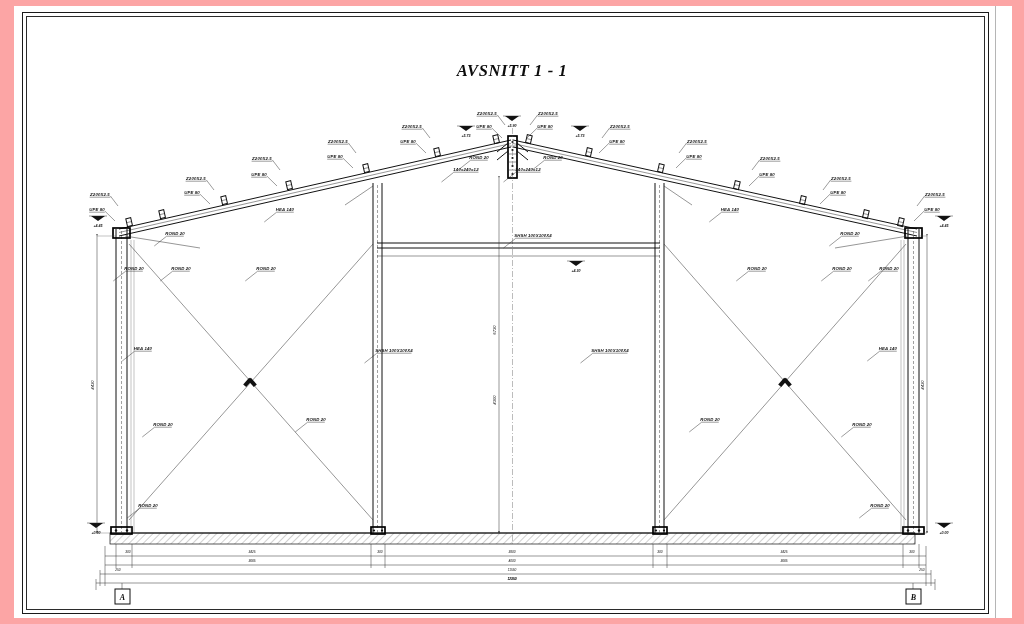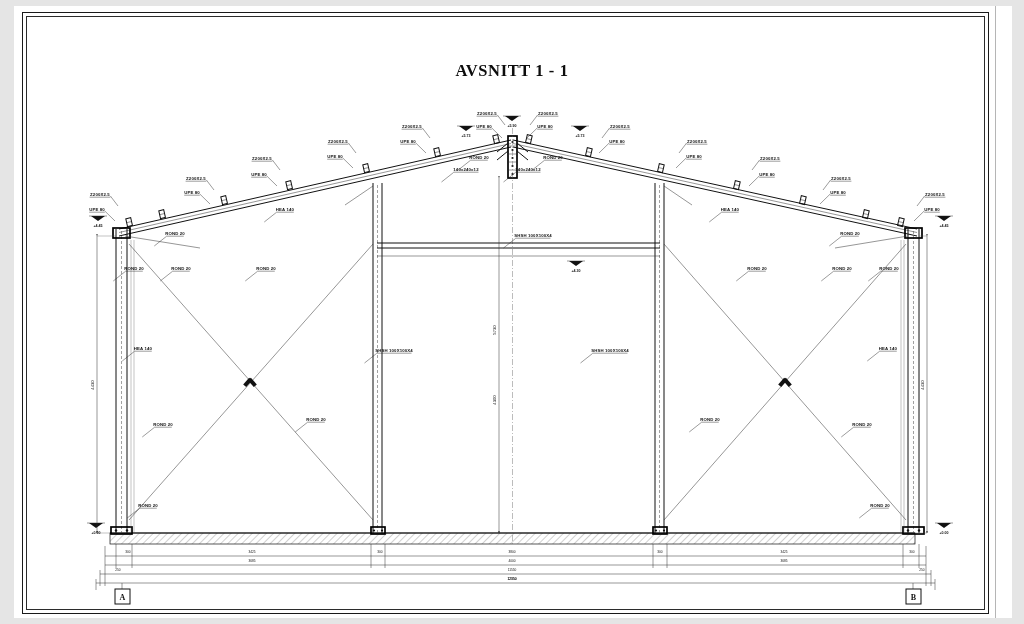--- a/index.html
+++ b/index.html
@@ -1,17 +1,17 @@
 <!DOCTYPE html>
 <html><head>
 <meta charset="utf-8">
 <style>
   html,body{margin:0;padding:0;background:#8d8d8d;}
   body{font-family:"Liberation Sans",sans-serif;}
-  #page{position:relative;width:1024px;height:624px;background:#e5e5e5;overflow:hidden;}
+  #page{position:relative;width:1024px;height:624px;background:#fca5a5;overflow:hidden;font-style:italic;}
   #sheet{position:absolute;left:14px;top:6px;width:981px;height:612px;background:#ffffff;}
   #frameOuter{position:absolute;left:22px;top:12px;width:965px;height:600px;border:1.5px solid #1a1a1a;background:#fff;}
   #frameInner{position:absolute;left:26px;top:16px;width:957px;height:592px;border:0.8px solid #2b2b2b;}
   #rightStrip{position:absolute;left:995px;top:6px;width:16px;height:612px;background:#ffffff;border-left:1px solid #b5b5b5;}
   svg{position:absolute;left:0;top:0;}
   .ttl{font-family:"Liberation Serif",serif;font-weight:bold;font-size:16.5px;fill:#0d0d0d;letter-spacing:0.6px;}
   .lbl{font-family:"Liberation Sans",sans-serif;font-size:4.3px;font-weight:bold;fill:#111;letter-spacing:0.15px;}
   .lblS{font-family:"Liberation Sans",sans-serif;font-size:3.6px;font-weight:bold;fill:#111;}
   .dim{font-family:"Liberation Sans",sans-serif;font-size:4.2px;fill:#111;}
   .dimS{font-family:"Liberation Sans",sans-serif;font-size:3.2px;fill:#111;}

